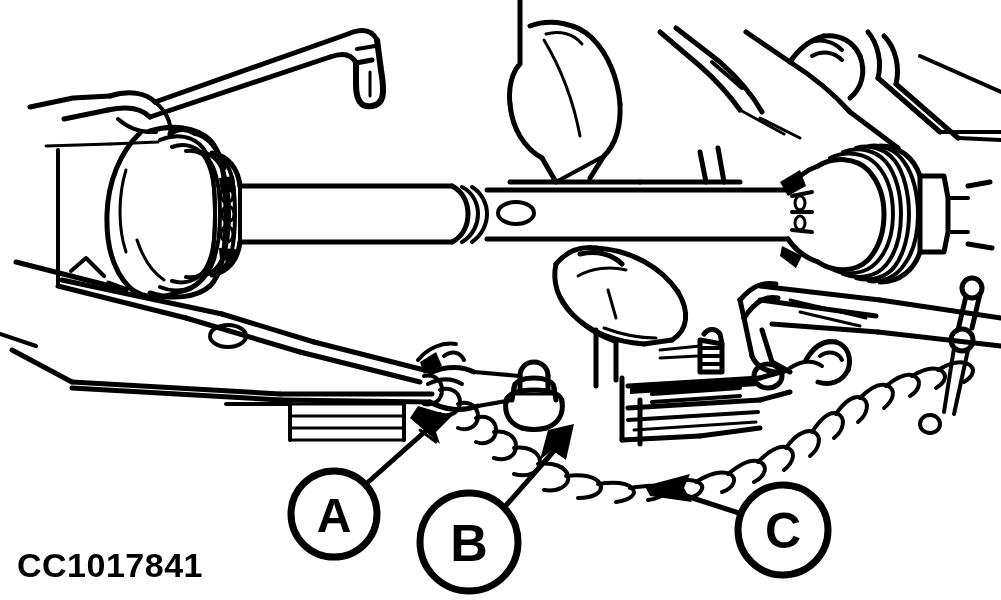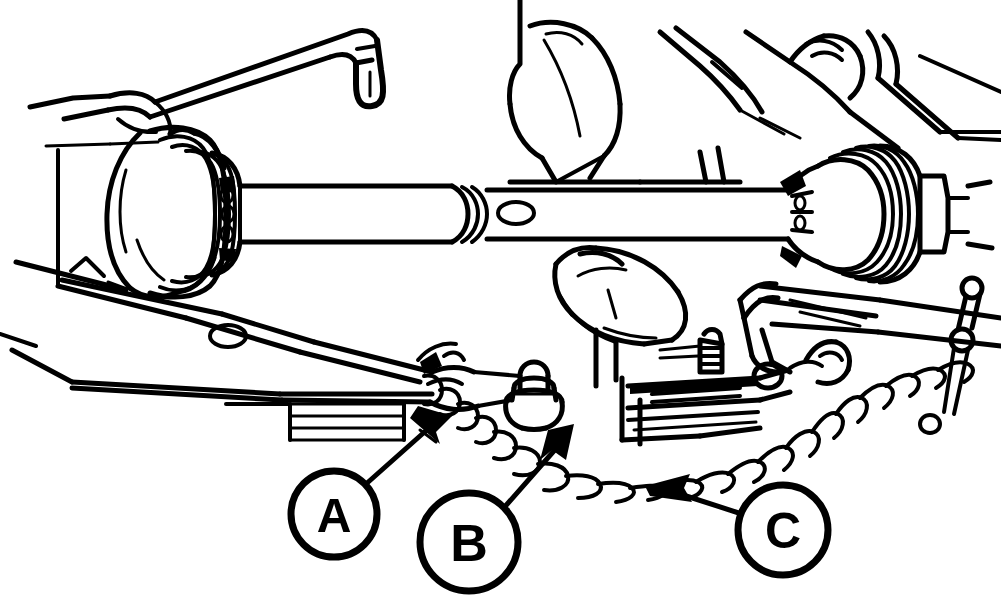--- a/index.html
+++ b/index.html
@@ -370,14 +370,15 @@
       <text class="callout-letter" x="469" y="543" font-size="52">B</text>
     </g>
 
     <g>
       <circle cx="783" cy="530" r="45" class="ln w7 wht"></circle>
       <text class="callout-letter" x="783" y="531" font-size="50">C</text>
     </g>
 
   </svg>
 
+  <div id="caption-text">CC1017841</div>
 
 </div>
 
 </body></html>

